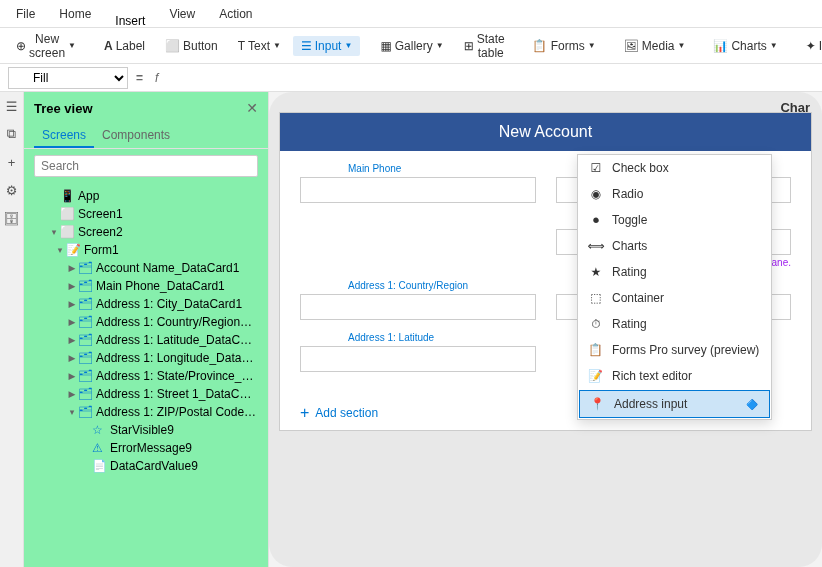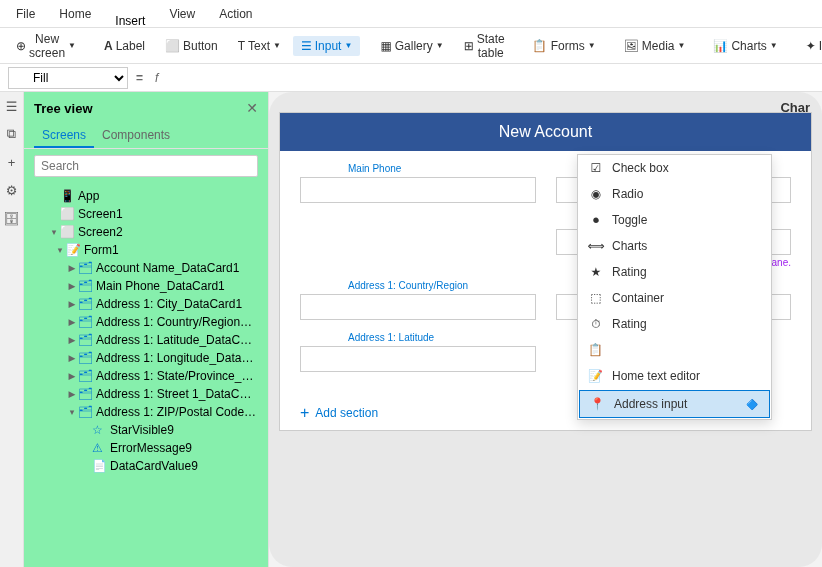--- a/index.html
+++ b/index.html
@@ -357,24 +357,25 @@
       <div class="dropdown-item">
         <span class="di-icon">⬚</span>
         <span>Container</span>
       </div>
       <div class="dropdown-item">
         <span class="di-icon">⏱</span>
         <span>Rating</span>
       </div>
       <div class="dropdown-item">
         <span class="di-icon" style="color:#107c10;">📋</span>
+        <span>Forms Pro survey (preview)</span>
       </div>
       <div class="dropdown-item">
         <span class="di-icon">📝</span>
-        <span>Home text editor</span>
+        <span>Rich text editor</span>
       </div>
       <div class="dropdown-item highlighted">
         <span class="di-icon">📍</span>
         <span>Address input</span>
         <span style="margin-left:auto;font-size:10px;color:#666;">🔷</span>
       </div>
     </div>
   </div>
 </div>
 

